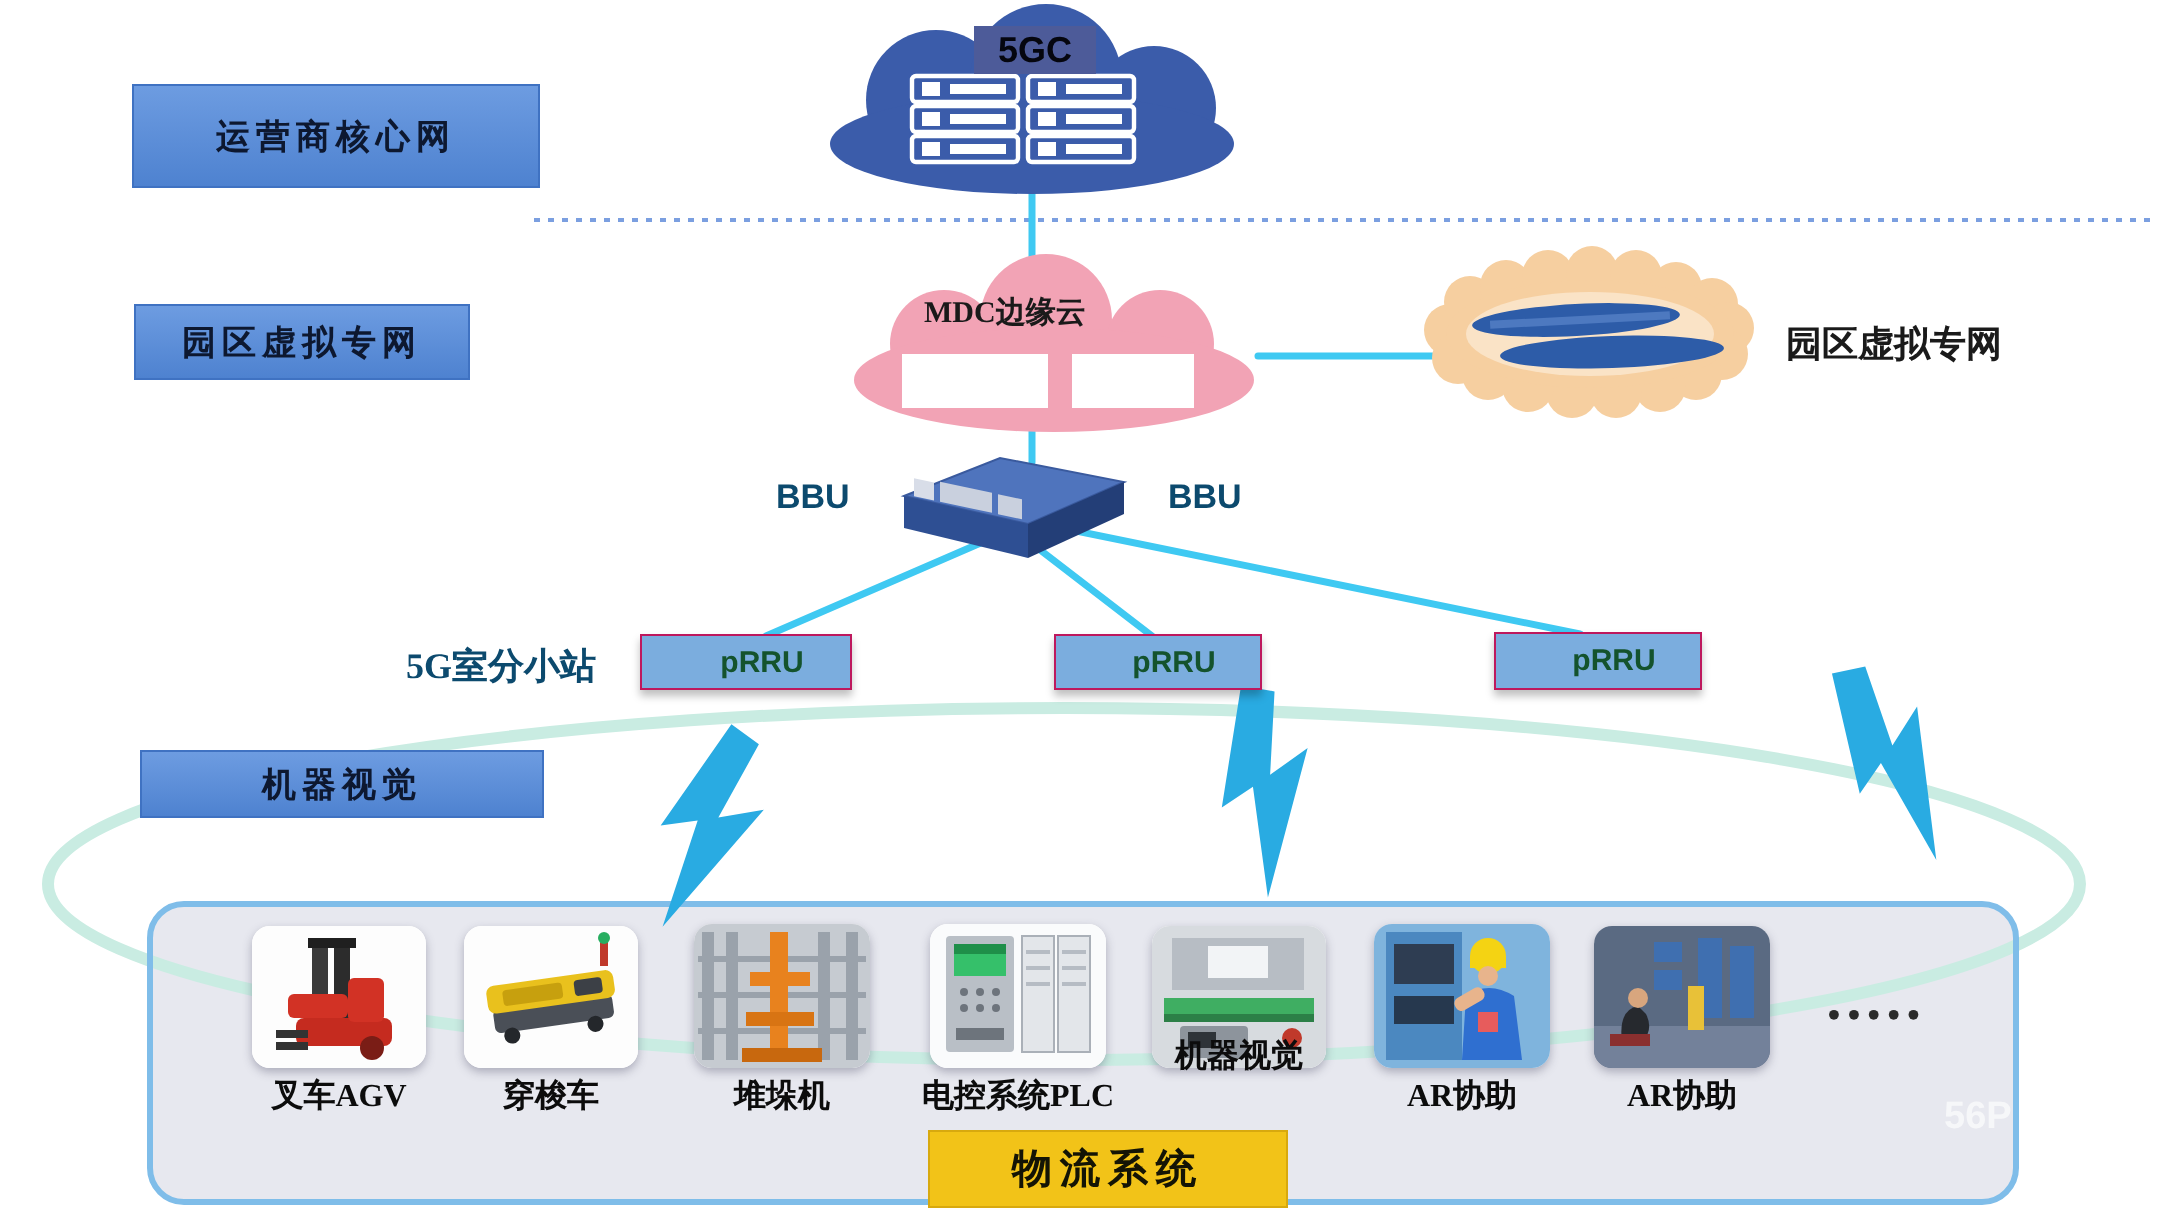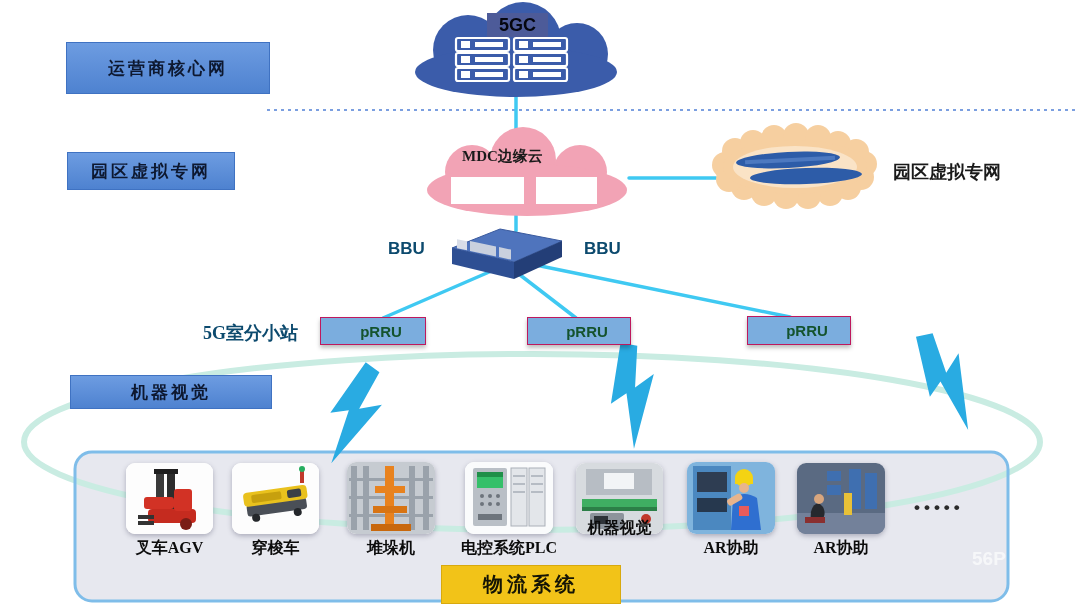--- a/index.html
+++ b/index.html
@@ -319,17 +319,17 @@
       <rect x="47" y="30" width="8" height="22" fill="#e8c138"></rect>
       <path d="M14,58 Q12,42 22,40 L26,44 Q30,52 24,58 Z" fill="#26292e"></path>
       <circle cx="22" cy="36" r="5" fill="#d8a67e"></circle>
       <rect x="8" y="54" width="20" height="6" fill="#8a2f2f"></rect>
     </svg>
   </div>
   <div class="abs tile-label" style="left:797px; top:538px; width:88px;">AR协助</div>
 
   <div class="abs dots" style="left:914px; top:498px;">•••••</div>
 
-  <div class="abs logistics-box" style="left:441px; top:565px; width:180px; height:39px;">物流系统</div>
+  <div class="abs logistics-box" style="left:464px; top:565px; width:180px; height:39px;">物流系统</div>
 
   <div class="abs watermark" style="left:972px; top:548px;">56P</div>
 
 </div>
 
 </body></html>

